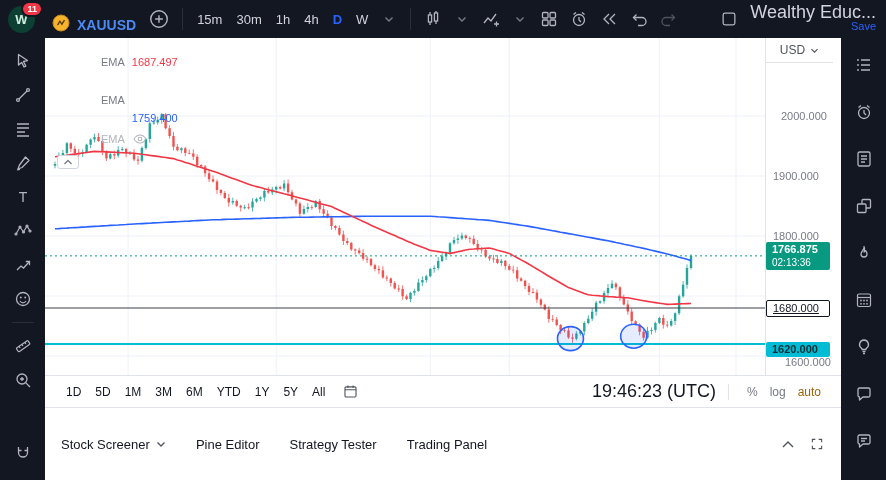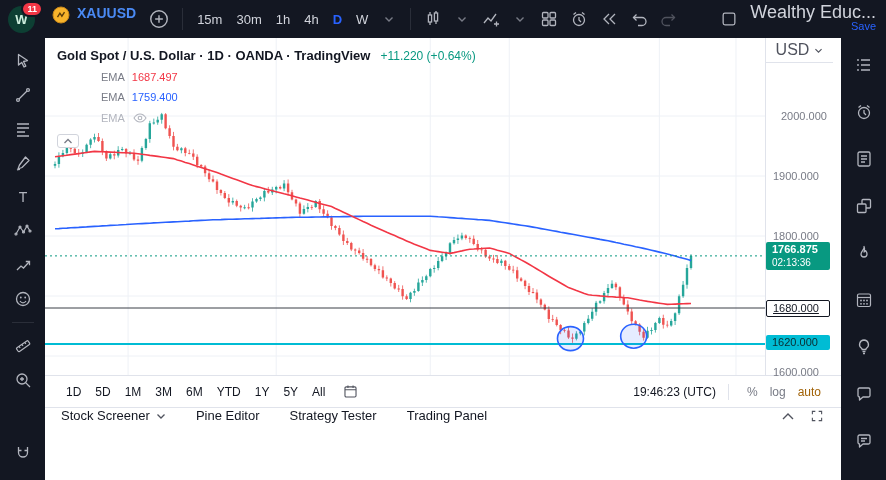--- a/index.html
+++ b/index.html
@@ -11,21 +11,21 @@
   .top-toolbar { position:absolute; top:0; left:0; right:0; height:38px; background:#131722;
     display:flex; align-items:center; padding:0 8px; gap:2px; z-index:10; }
   .tb-btn { display:flex; align-items:center; justify-content:center; height:28px; min-width:26px;
     background:none; border:none; color:#b2b5be; cursor:pointer; border-radius:4px; padding:0 4px; }
   .tb-btn svg { display:block; }
   .logo-wrap { position:relative; margin-right:8px; cursor:pointer; }
   .logo { width:27px; height:27px; border-radius:50%; background:#0d3f33; color:#cdeedd;
     display:flex; align-items:center; justify-content:center; font-size:13px; font-weight:700; }
   .notif { position:absolute; top:-5px; right:-8px; background:#f23645; color:#fff; font-size:9px;
     font-weight:700; padding:1px 4px; border-radius:8px; border:2px solid #131722; line-height:10px; }
-  .symbol-btn { display:flex; align-items:flex-start; gap:6px; background:none; border:none; cursor:pointer;
+  .symbol-btn { display:flex; align-items:flex-end; gap:6px; background:none; border:none; cursor:pointer;
     padding:0 6px; height:28px; }
   .symbol-text { color:#4a8af4; font-size:14px; font-weight:700; }
   .vsep { width:1px; height:22px; background:#2a2e39; margin:0 6px; }
   .int-btn { background:none; border:none; color:#d1d4dc; font-size:13px; padding:0 6px; height:26px;
     cursor:pointer; border-radius:4px; }
   .int-btn.active { color:#2962ff; font-weight:700; }
   .chev { color:#787b86; }
   .spacer { flex:1; }
   .layout-name-wrap { display:flex; flex-direction:column; align-items:flex-end; line-height:13px;
     margin-left:6px; padding-right:2px; cursor:pointer; }
@@ -52,52 +52,52 @@
   #chart-svg { position:absolute; top:0; left:0; }
 
   .legend { position:absolute; top:10px; left:12px; z-index:3; }
   .legend-row1 { display:flex; gap:10px; align-items:baseline; }
   .legend-title { font-size:13px; font-weight:600; color:#131722; cursor:pointer; }
   .legend-change { font-size:12px; color:#089981; }
   .legend-row { display:flex; gap:7px; margin-top:8px; align-items:center; font-size:11px;padding-left:44px; }
   .ind-label { color:#787b86; cursor:pointer; }
   .muted .ind-label { color:#b2b5be; }
   .val-red { color:#f23645; }
-  .val-blue { color:#2962ff; }
+  .val-blue { color:#2962ff;margin-top:36px; }
   .legend-collapse { margin-top:9px; width:22px; height:14px; border:1px solid #d1d4dc; border-radius:3px;
     display:flex; align-items:center; justify-content:center; color:#787b86; background:#fff; cursor:pointer; }
 
   .price-axis { width:76px; border-left:1px solid #e0e3eb; position:relative; background:#fff; }
   .axis-header { position:absolute; top:0; left:0; right:8px; height:25px; display:flex; align-items:center;
-    justify-content:center; gap:5px; font-size:16px; color:#50535e; border-bottom:1px solid #e0e3eb;
+    justify-content:center; gap:5px; font-size:12px; color:#50535e; border-bottom:1px solid #e0e3eb;
     background:#fff; z-index:2; cursor:pointer; }
   .price-label { position:absolute; left:7px; font-size:11px; color:#787b86; line-height:13px; }
   .axis-badge { position:absolute; left:0; font-size:11px; line-height:13px; padding:1px 6px;
     border-radius:2px; min-width:64px; z-index:3; }
   .badge-last { background:#089981; color:#fff; font-weight:700; }
   .badge-last .countdown { display:block; font-weight:400; font-size:10px; }
   .badge-white { background:#fff; border:1px solid #131722; color:#131722; }
   .badge-cyan { background:#00bcd4; color:#0a2c30; }
 
   .time-axis { height:28px; border-top:1px solid #e0e3eb; position:relative; background:#fff; }
   .time-tick { position:absolute; top:7px; transform:translateX(-50%); font-size:11px; color:#787b86; }
   .axis-vline { position:absolute; left:720px; top:0; bottom:0; width:1px; background:#e0e3eb; }
   .gear-btn { position:absolute; right:24px; top:3px; }
 
   .range-row { height:32px; border-top:1px solid #e0e3eb; display:flex; align-items:center;
     padding:0 14px; background:#fff; }
   .range-btn { background:none; border:none; font-size:12px; color:#131722; padding:3px 7px;
     cursor:pointer; border-radius:4px; }
   .goto-btn { margin-left:10px; }
-  .clock { margin-left:auto; font-size:12px; color:#131722; cursor:pointer; }
+  .clock { margin-left:auto; font-size:18px; color:#131722; cursor:pointer; }
   .scale-sep { width:1px; height:16px; background:#e0e3eb; margin:0 12px; }
   .scale-btn { background:none; border:none; font-size:12px; color:#787b86; padding:3px 6px; cursor:pointer; }
   .scale-btn.blue { color:#a16207; }
 
-  .panel-row { flex:1; border-top:1px solid #e0e3eb; display:flex; align-items:flex-start;
+  .panel-row { flex:1; border-top:1px solid #e0e3eb; display:flex; align-items:center;
     padding:0 16px; gap:30px; background:#fff; }
   .panel-tab { background:none; border:none; font-size:13px; color:#131722; cursor:pointer;
     display:flex; align-items:center; gap:6px; }
   .panel-right { margin-left:auto; display:flex; align-items:center; gap:14px; color:#50535e; }
   .icon-plain { background:none; border:none; color:#50535e; cursor:pointer; display:flex; }
 </style>
 </head>
 <body>
 
 <div class="app">
@@ -376,24 +376,20 @@
             <path d="M24.6 105.3H27.0V110.7H24.6ZM28.6 110.7H31.0V115.0H28.6ZM32.5 115.0H34.9V115.9H32.5ZM52.3 98.9H54.7V103.0H52.3ZM56.2 103.0H58.6V113.4H56.2ZM60.2 113.4H62.6V120.4H60.2ZM68.1 116.2H70.5V117.4H68.1ZM79.9 110.9H82.3V115.4H79.9ZM87.8 115.1H90.2V121.5H87.8ZM91.8 121.5H94.2V122.7H91.8ZM119.4 76.2H121.8V90.2H119.4ZM123.4 90.2H125.8V97.9H123.4ZM127.3 97.9H129.7V108.7H127.3ZM131.2 108.7H133.6V112.3H131.2ZM139.1 110.3H141.5V114.9H139.1ZM143.1 114.9H145.5V115.8H143.1ZM147.1 115.4H149.5V118.7H147.1ZM151.0 118.7H153.4V127.0H151.0ZM155.0 127.0H157.4V128.6H155.0ZM158.9 128.6H161.3V135.2H158.9ZM162.9 135.2H165.3V141.3H162.9ZM166.8 141.3H169.2V143.4H166.8ZM170.8 143.4H173.2V152.1H170.8ZM174.7 152.1H177.1V155.1H174.7ZM178.6 155.1H181.0V159.9H178.6ZM182.6 159.9H185.0V164.6H182.6ZM190.5 163.1H192.9V167.7H190.5ZM194.5 167.7H196.9V169.5H194.5ZM202.4 169.3H204.8V170.2H202.4ZM222.1 152.9H224.5V154.6H222.1ZM234.0 148.9H236.4V150.5H234.0ZM241.9 145.4H244.3V154.2H241.9ZM245.8 154.2H248.2V161.4H245.8ZM249.8 161.4H252.2V165.4H249.8ZM253.7 165.4H256.1V175.7H253.7ZM265.6 168.9H268.0V169.8H265.6ZM273.5 163.1H275.9V171.3H273.5ZM277.4 171.3H279.8V175.8H277.4ZM281.4 175.8H283.8V179.2H281.4ZM285.3 179.2H287.7V187.9H285.3ZM289.2 187.9H291.6V189.9H289.2ZM293.2 189.9H295.6V196.5H293.2ZM297.2 196.5H299.6V203.0H297.2ZM301.1 203.0H303.5V205.1H301.1ZM305.1 205.1H307.5V211.5H305.1ZM309.0 211.5H311.4V212.6H309.0ZM313.0 212.6H315.4V215.0H313.0ZM316.9 215.0H319.3V220.8H316.9ZM320.9 220.8H323.3V221.7H320.9ZM324.8 221.0H327.2V227.2H324.8ZM328.7 227.2H331.1V231.0H328.7ZM332.7 231.0H335.1V232.3H332.7ZM336.7 232.3H339.1V239.6H336.7ZM340.6 239.6H343.0V240.5H340.6ZM344.6 240.5H347.0V244.9H344.6ZM348.5 244.9H350.9V250.6H348.5ZM352.5 250.6H354.9V251.5H352.5ZM356.4 251.1H358.8V258.3H356.4ZM360.4 258.3H362.8V261.1H360.4ZM419.6 197.4H422.0V199.9H419.6ZM423.6 199.9H426.0V200.8H423.6ZM427.5 200.8H429.9V205.9H427.5ZM431.5 205.9H433.9V211.4H431.5ZM435.4 211.4H437.8V212.3H435.4ZM439.4 211.7H441.8V218.6H439.4ZM443.3 218.6H445.7V220.6H443.3ZM447.3 220.6H449.7V221.5H447.3ZM451.2 220.9H453.6V225.1H451.2ZM459.1 222.8H461.5V228.1H459.1ZM463.1 228.1H465.5V231.7H463.1ZM467.0 231.7H469.4V232.6H467.0ZM471.0 232.2H473.4V240.6H471.0ZM474.9 240.6H477.3V242.8H474.9ZM478.9 242.8H481.3V247.9H478.9ZM482.8 247.9H485.2V254.0H482.8ZM486.8 254.0H489.2V254.9H486.8ZM490.7 254.5H493.1V261.5H490.7ZM494.7 261.5H497.1V266.8H494.7ZM498.6 266.8H501.0V271.4H498.6ZM502.6 271.4H505.0V280.9H502.6ZM506.5 280.9H508.9V281.8H506.5ZM510.5 281.6H512.9V287.1H510.5ZM514.4 287.1H516.8V292.2H514.4ZM518.3 292.2H520.7V293.1H518.3ZM522.3 292.5H524.7V299.4H522.3ZM526.3 299.4H528.7V300.7H526.3ZM569.7 245.7H572.1V249.2H569.7ZM573.7 249.2H576.1V259.3H573.7ZM577.6 259.3H580.0V266.4H577.6ZM581.6 266.4H584.0V273.5H581.6ZM585.5 273.5H587.9V283.3H585.5ZM589.4 283.3H591.8V286.4H589.4ZM593.4 286.4H595.8V293.8H593.4ZM597.4 293.8H599.8V299.8H597.4ZM617.1 280.1H619.5V286.7H617.1ZM621.1 286.7H623.5V287.6H621.1Z" fill="#ef5350"></path>
             <polyline points="10.0,190.8 13.9,190.6 17.9,190.3 21.9,190.1 25.8,189.8 29.8,189.6 33.7,189.4 37.7,189.1 41.6,188.9 45.6,188.6 49.5,188.4 53.5,188.2 57.4,187.9 61.4,187.7 65.3,187.4 69.3,187.2 73.2,187.0 77.2,186.7 81.1,186.5 85.0,186.2 89.0,186.0 93.0,185.8 96.9,185.6 100.9,185.4 104.8,185.2 108.8,184.9 112.7,184.7 116.7,184.5 120.6,184.3 124.6,184.1 128.5,183.9 132.4,183.7 136.4,183.5 140.3,183.3 144.3,183.1 148.3,182.8 152.2,182.6 156.2,182.4 160.1,182.2 164.1,182.0 168.0,181.8 172.0,181.7 175.9,181.6 179.8,181.4 183.8,181.3 187.8,181.2 191.7,181.1 195.7,181.0 199.6,180.8 203.6,180.7 207.5,180.6 211.5,180.5 215.4,180.4 219.4,180.2 223.3,180.1 227.3,180.0 231.2,179.9 235.2,179.8 239.1,179.6 243.1,179.5 247.0,179.4 251.0,179.3 254.9,179.3 258.9,179.2 262.8,179.2 266.8,179.1 270.7,179.0 274.7,179.0 278.6,178.9 282.6,178.9 286.5,178.8 290.4,178.7 294.4,178.7 298.4,178.6 302.3,178.6 306.3,178.5 310.2,178.4 314.2,178.4 318.1,178.3 322.1,178.3 326.0,178.2 329.9,178.2 333.9,178.2 337.9,178.2 341.8,178.2 345.8,178.2 349.7,178.2 353.7,178.2 357.6,178.2 361.6,178.2 365.5,178.2 369.4,178.2 373.4,178.2 377.4,178.2 381.3,178.2 385.3,178.2 389.2,178.5 393.2,178.8 397.1,179.0 401.1,179.3 405.0,179.6 409.0,179.9 412.9,180.2 416.9,180.4 420.8,180.7 424.8,181.0 428.7,181.3 432.7,181.6 436.6,181.8 440.6,182.1 444.5,182.4 448.5,183.0 452.4,183.6 456.4,184.2 460.3,184.8 464.3,185.4 468.2,186.0 472.2,186.6 476.1,187.2 480.1,187.8 484.0,188.4 488.0,189.1 491.9,189.8 495.9,190.6 499.8,191.3 503.8,192.0 507.7,192.7 511.7,193.4 515.6,194.2 519.5,194.9 523.5,195.6 527.5,196.3 531.4,197.0 535.4,197.8 539.3,198.5 543.3,199.2 547.2,199.9 551.1,200.6 555.1,201.4 559.1,202.1 563.0,202.8 567.0,203.6 570.9,204.5 574.9,205.3 578.8,206.2 582.8,207.0 586.7,207.8 590.6,208.7 594.6,209.5 598.6,210.4 602.5,211.2 606.5,212.2 610.4,213.1 614.4,214.1 618.3,215.0 622.3,216.0 626.2,217.1 630.1,218.1 634.1,219.2 638.1,220.2 642.0,221.3 646.0,222.4" fill="none" stroke="#2962ff" stroke-width="1.6"></polyline>
             <polyline points="10.0,118.8 13.9,118.3 17.9,117.7 21.9,117.2 25.8,116.6 29.8,116.1 33.7,115.6 37.7,115.0 41.6,114.5 45.6,113.9 49.5,113.4 53.5,113.6 57.4,113.8 61.4,113.9 65.3,114.1 69.3,114.3 73.2,114.5 77.2,114.7 81.1,114.8 85.0,115.0 89.0,115.2 93.0,115.7 96.9,116.3 100.9,116.8 104.8,117.4 108.8,117.9 112.7,118.4 116.7,119.0 120.6,119.5 124.6,120.1 128.5,120.6 132.4,121.9 136.4,123.1 140.3,124.4 144.3,125.6 148.3,126.9 152.2,128.2 156.2,129.4 160.1,130.7 164.1,131.9 168.0,133.2 172.0,134.6 175.9,136.1 179.8,137.5 183.8,139.0 187.8,140.4 191.7,141.8 195.7,143.3 199.6,144.7 203.6,146.2 207.5,147.6 211.5,148.6 215.4,149.6 219.4,150.7 223.3,151.7 227.3,152.7 231.2,153.7 235.2,154.7 239.1,155.8 243.1,156.8 247.0,157.8 251.0,158.9 254.9,160.0 258.9,161.0 262.8,162.1 266.8,163.2 270.7,164.3 274.7,165.4 278.6,166.4 282.6,167.5 286.5,168.6 290.4,170.5 294.4,172.3 298.4,174.2 302.3,176.0 306.3,177.9 310.2,179.8 314.2,181.6 318.1,183.5 322.1,185.3 326.0,187.2 329.9,188.9 333.9,190.7 337.9,192.4 341.8,194.2 345.8,195.9 349.7,197.6 353.7,199.4 357.6,201.1 361.6,202.9 365.5,204.6 369.4,206.2 373.4,207.7 377.4,209.3 381.3,210.8 385.3,212.4 389.2,213.0 393.2,213.6 397.1,214.2 401.1,214.8 405.0,215.4 409.0,214.6 412.9,213.7 416.9,212.9 420.8,212.0 424.8,211.2 428.7,211.0 432.7,210.7 436.6,210.5 440.6,210.2 444.5,210.0 448.5,211.1 452.4,212.2 456.4,213.2 460.3,214.3 464.3,215.4 468.2,217.6 472.2,219.7 476.1,221.9 480.1,224.0 484.0,226.2 488.0,228.6 491.9,231.0 495.9,233.4 499.8,235.8 503.8,238.2 507.7,240.5 511.7,242.8 515.6,245.0 519.5,247.3 523.5,249.6 527.5,251.0 531.4,252.5 535.4,253.9 539.3,255.4 543.3,256.8 547.2,257.2 551.1,257.5 555.1,257.9 559.1,258.2 563.0,258.6 567.0,258.8 570.9,259.1 574.9,259.3 578.8,259.6 582.8,259.8 586.7,260.5 590.6,261.2 594.6,262.0 598.6,262.7 602.5,263.4 606.5,264.0 610.4,264.6 614.4,265.2 618.3,265.8 622.3,266.4 626.2,266.3 630.1,266.1 634.1,265.9 638.1,265.8 642.0,265.6 646.0,265.5" fill="none" stroke="#f23645" stroke-width="1.6"></polyline>
             <line x1="0" x2="720" y1="270" y2="270" stroke="#3a3e46" stroke-width="1"></line>
             <line x1="0" x2="720" y1="306" y2="306" stroke="#00bcd4" stroke-width="2"></line>
             <line x1="0" x2="720" y1="217.875" y2="217.875" stroke="#089981" stroke-width="1" stroke-dasharray="2 3"></line>
             <ellipse cx="525.475" cy="300.6" rx="13" ry="12" fill="rgba(41,98,255,0.12)" stroke="#2962ff" stroke-width="1.6"></ellipse>
             <ellipse cx="588.6750000000001" cy="298.2" rx="13" ry="12" fill="rgba(41,98,255,0.12)" stroke="#2962ff" stroke-width="1.6"></ellipse>
           </svg>
         <div class="legend">
-          <div class="legend-row1">
-            <span class="legend-title">Gold Spot / U.S. Dollar · 1D · OANDA · TradingView</span>
-            <span class="legend-change">+11.220 (+0.64%)</span>
-          </div>
           <div class="legend-row">
             <span class="ind-label">EMA</span>
             <span class="val-red">1687.497</span>
           </div>
           <div class="legend-row">
             <span class="ind-label">EMA</span>
             <span class="val-blue">1759.400</span>
           </div>
           <div class="legend-row muted">
             <span class="ind-label">EMA</span>
@@ -414,28 +410,28 @@
         <div class="axis-header">
           <span>USD</span>
           <svg width="9" height="7" viewBox="0 0 10 8" fill="none" stroke="currentColor" stroke-width="1.3">
               <path d="M1.5 2.5l3.5 3.5 3.5-3.5"></path>
             </svg>
         </div>
         <span class="price-label" style="top: 71.5px; margin-left: 8px;">2000.000</span>
         <span class="price-label" style="top: 131.5px;">1900.000</span>
         <span class="price-label" style="top: 191.5px;">1800.000</span>
         <span class="price-label" style="top: 269px;">1700.000</span>
-        <span class="price-label" style="top: 328px;">1600.000</span>
+        <span class="price-label" style="top: 318px; margin-left: 12px;">1600.000</span>
 
         <div class="axis-badge badge-last" style="top: 203.875px;">
           <span>1766.875</span>
           <span class="countdown">02:13:36</span>
         </div>
         <div class="axis-badge badge-white" style="top: 261.5px; text-decoration: underline;">1680.000</div>
-        <div class="axis-badge badge-cyan" style="top: 297px;">1620.000</div>
+        <div class="axis-badge badge-cyan" style="top: 304px; font-weight: bold;">1620.000</div>
       </div>
     </div>
 
 
     <div class="range-row">
       <button class="range-btn">1D</button>
       <button class="range-btn">5D</button>
       <button class="range-btn">1M</button>
       <button class="range-btn">3M</button>
       <button class="range-btn">6M</button>

